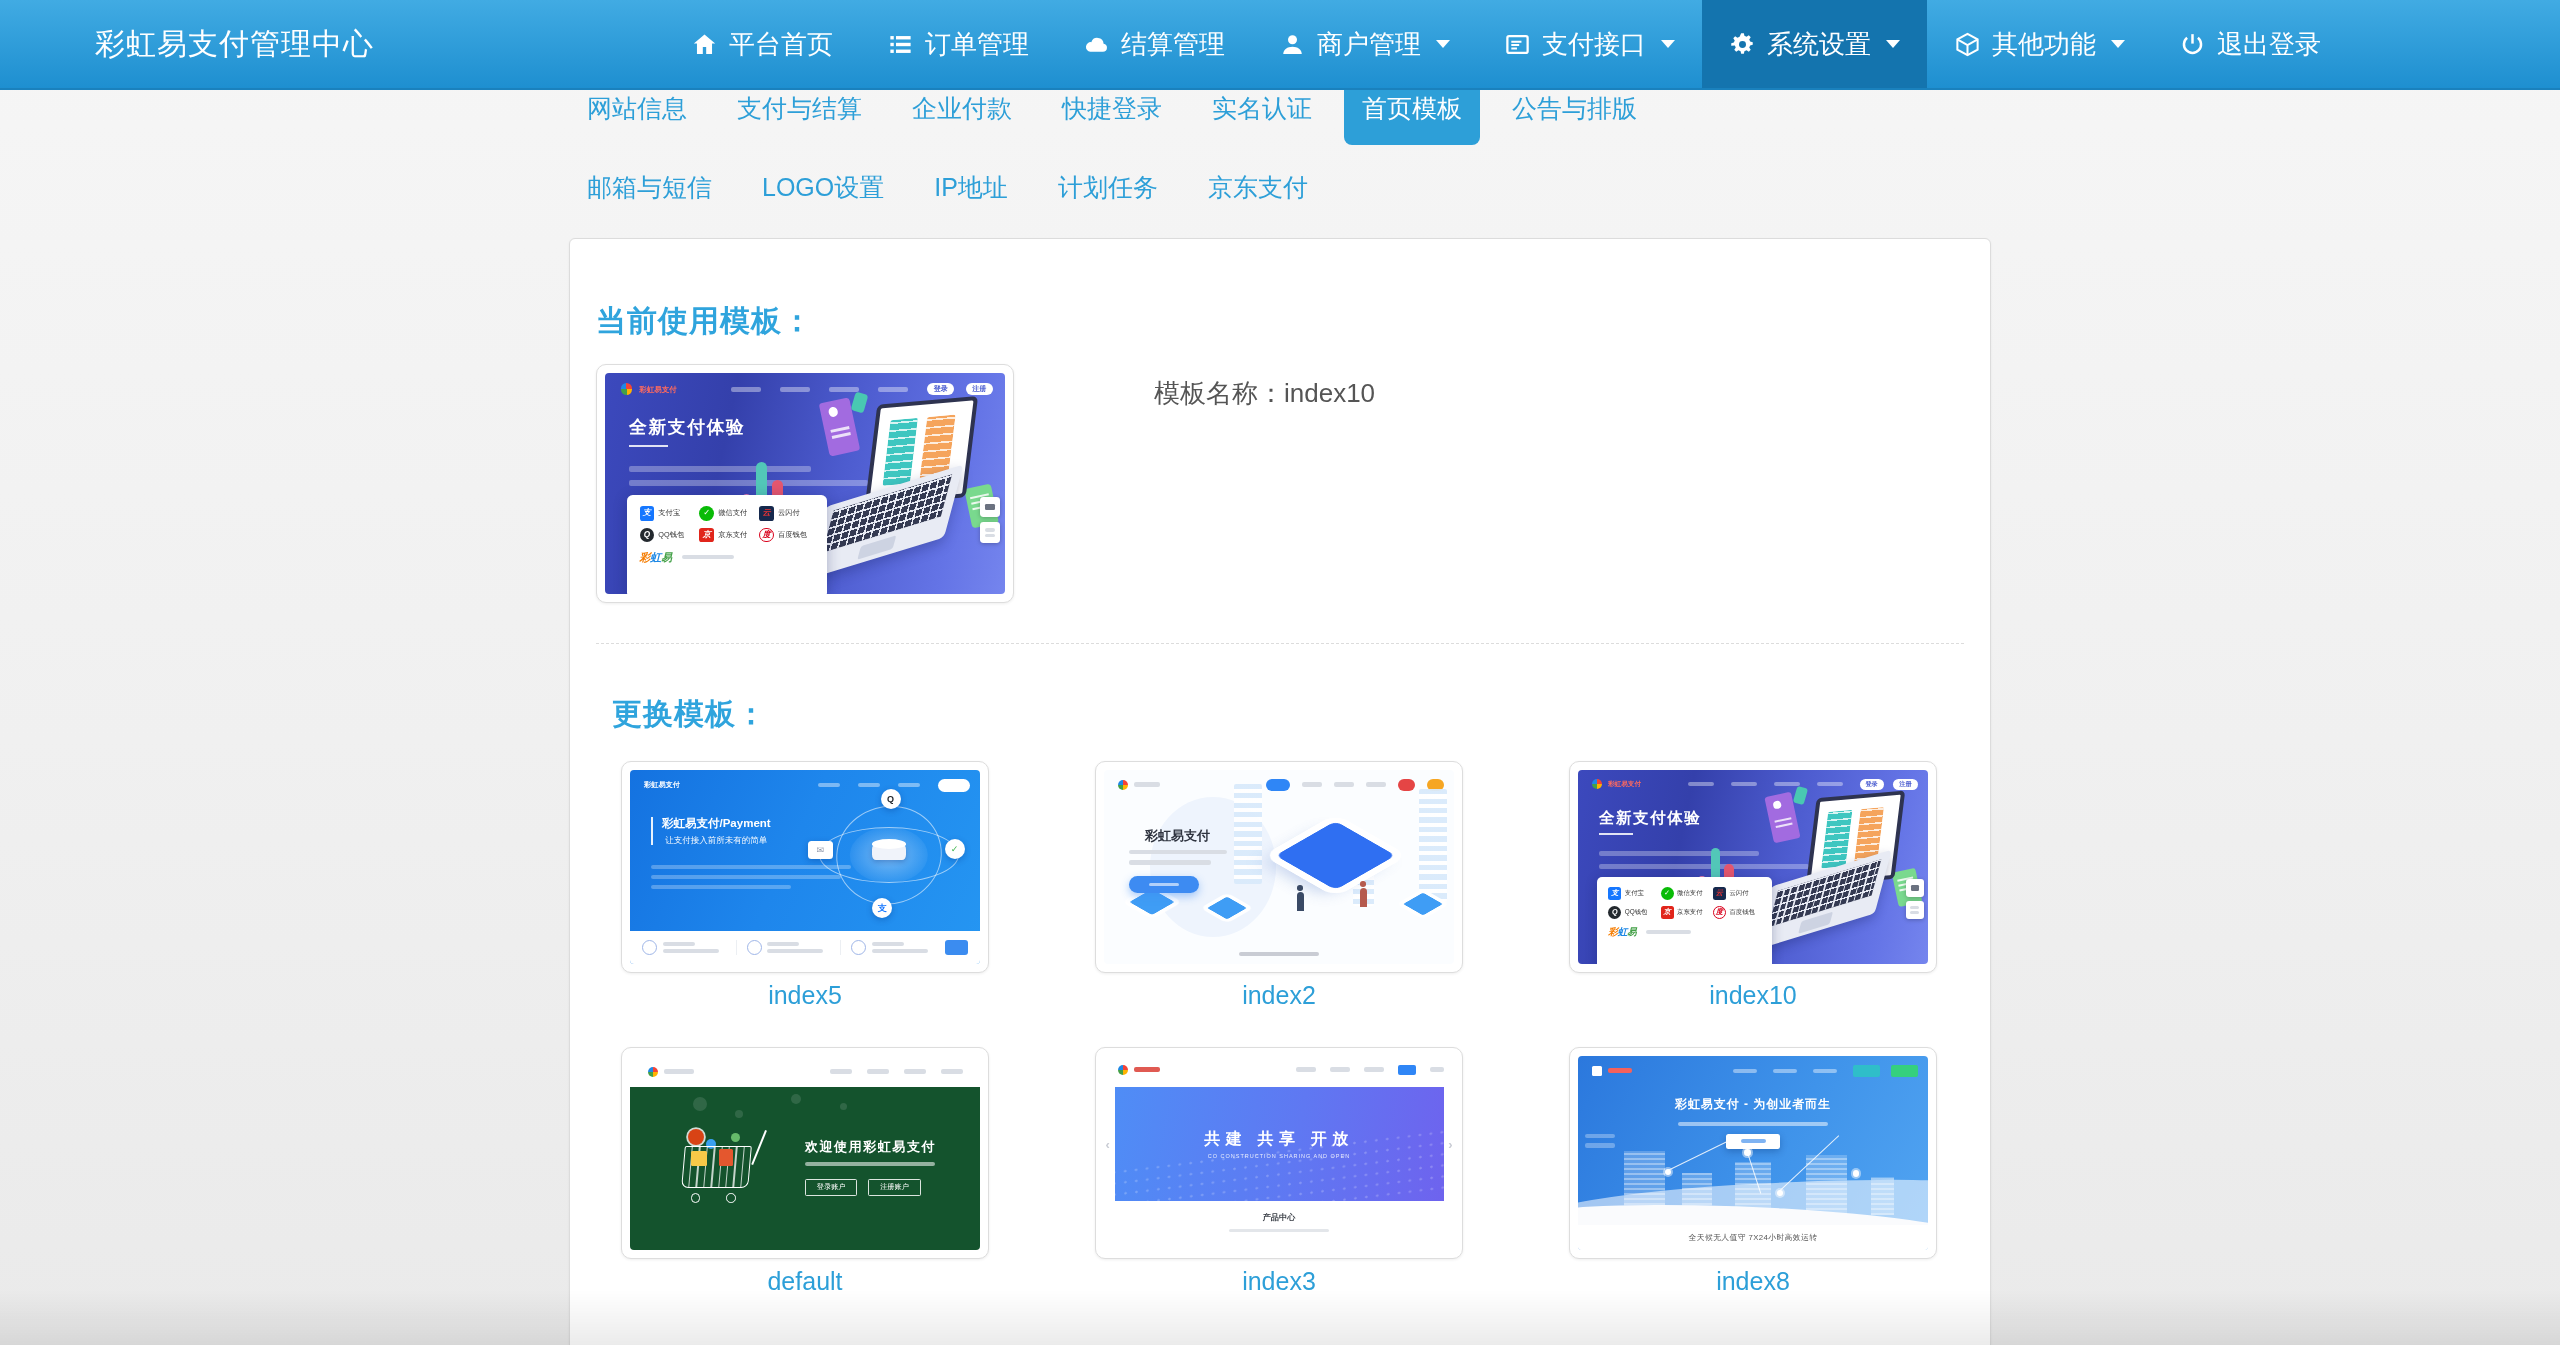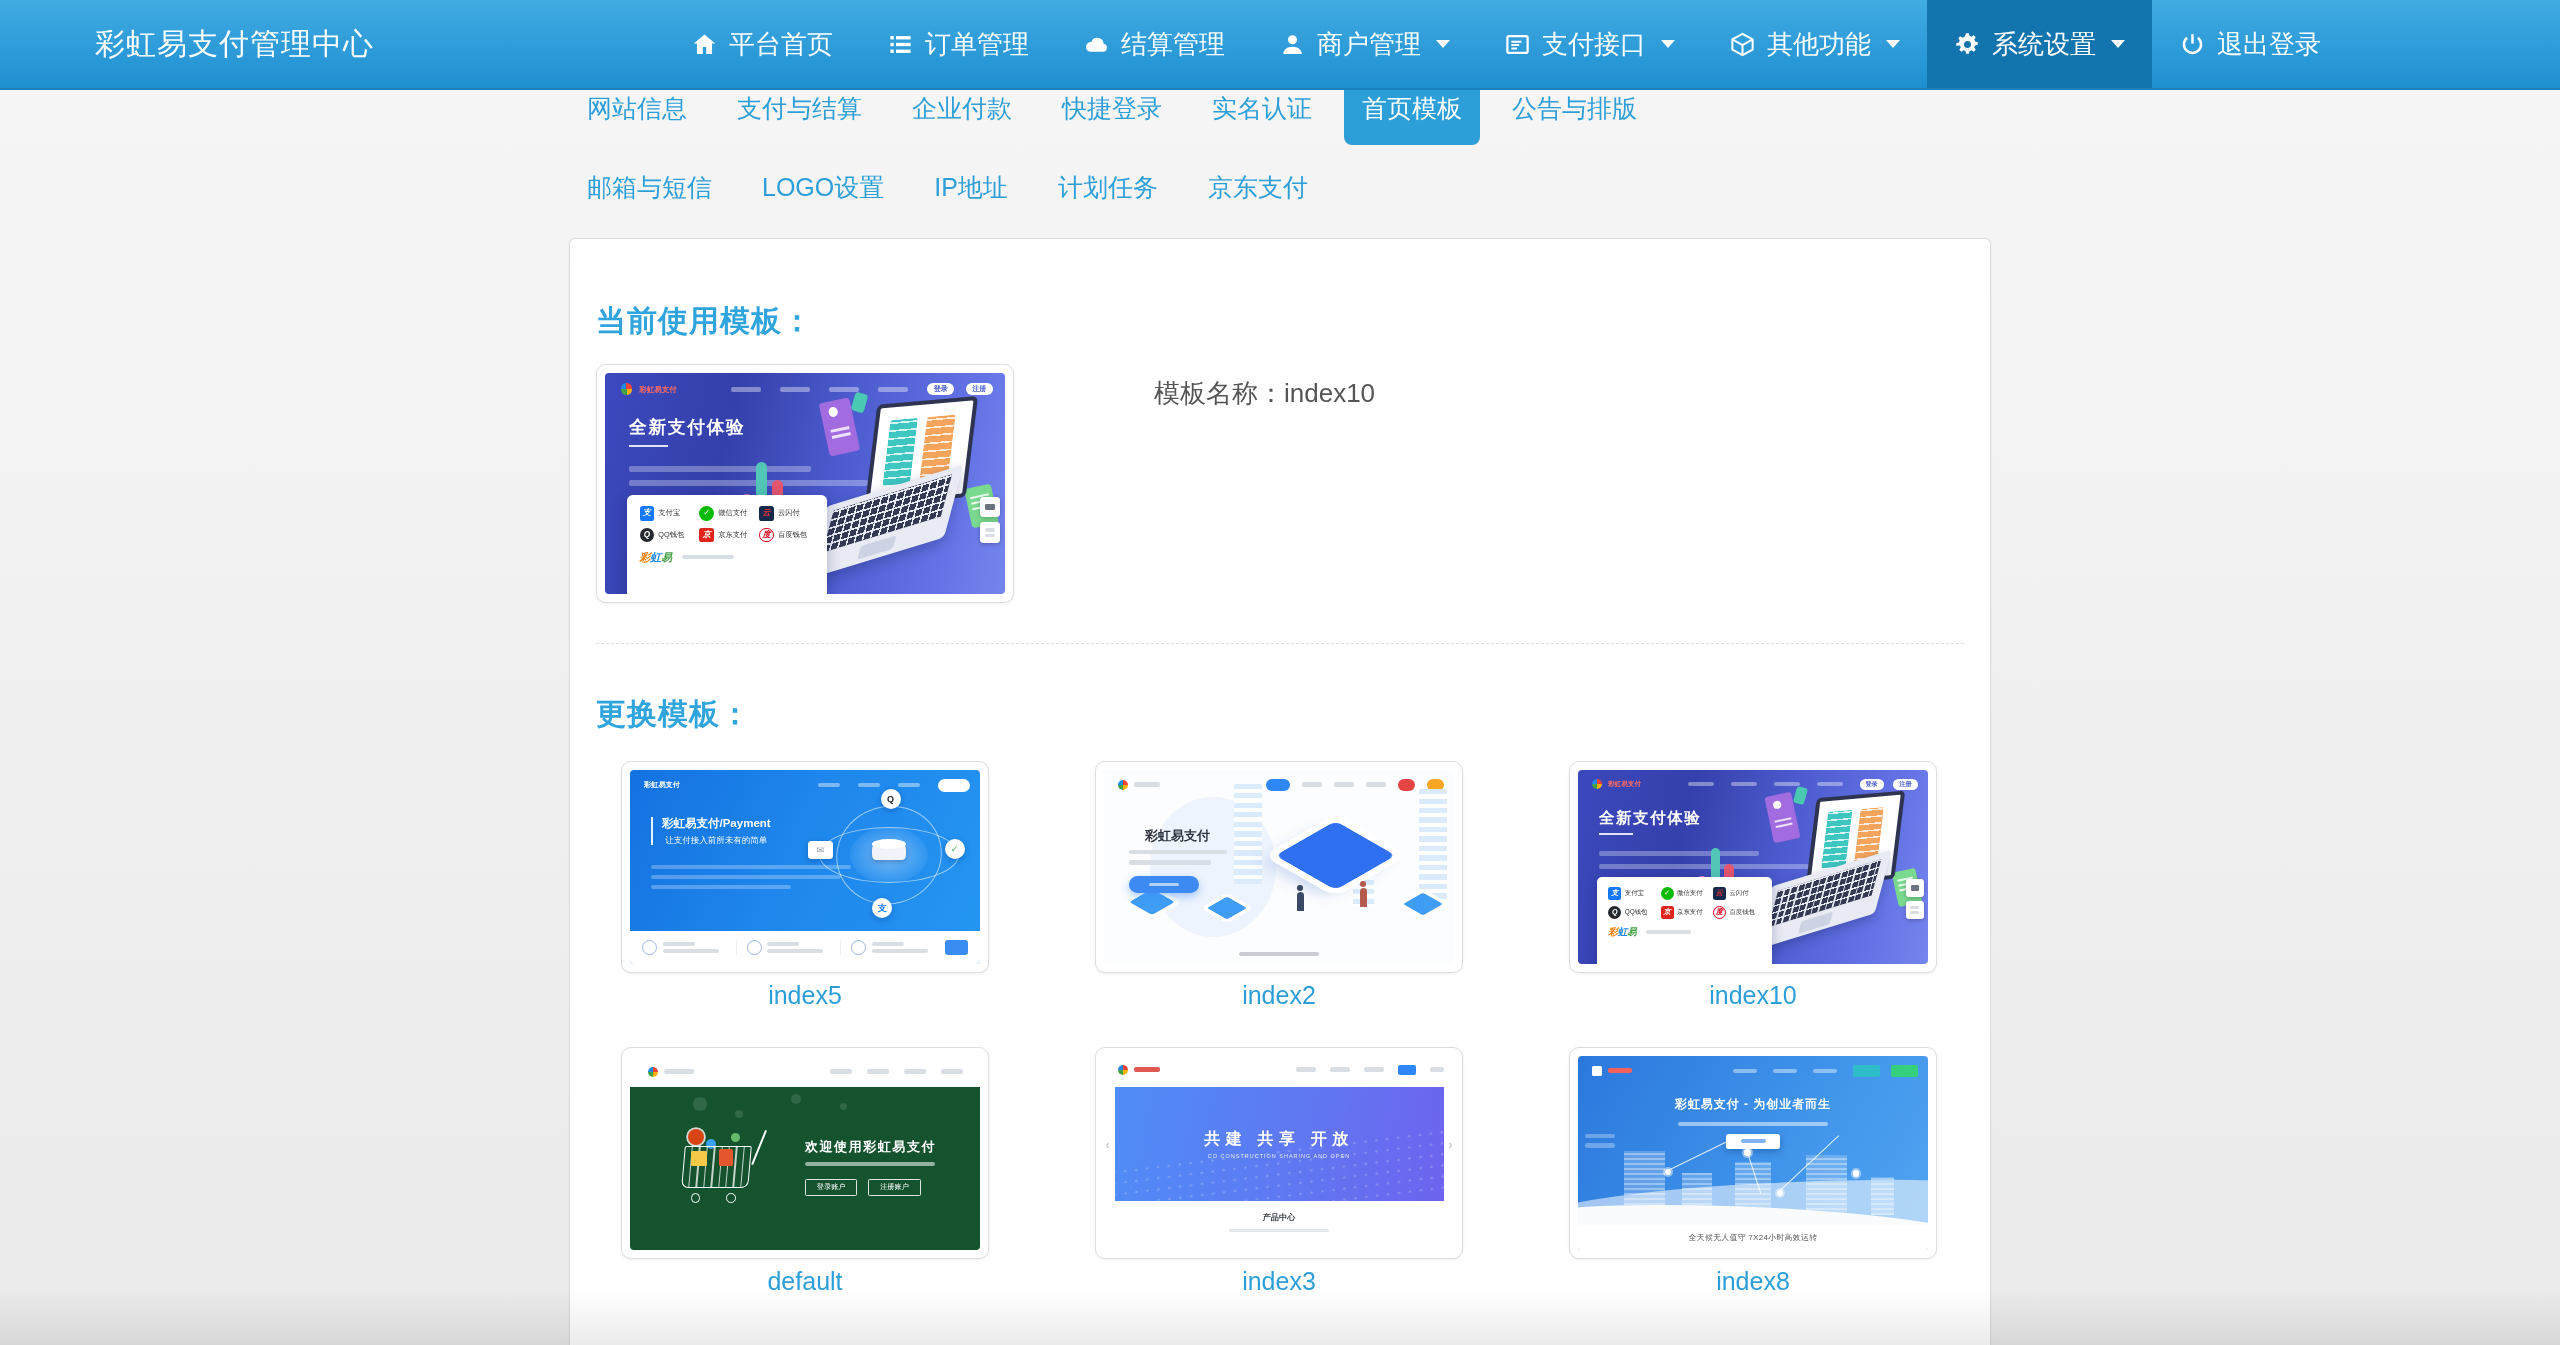--- a/index.html
+++ b/index.html
@@ -37,21 +37,21 @@
   .tab.active{background:var(--accent);color:#fff}
   .tab-row.second{margin-top:14px}
   .tab-row.second .tab{padding:12px 18px}
   
   .panel{width:1422px;margin:22px auto 0;background:#fff;border:1px solid #dcdcdc;border-radius:6px;
     box-shadow:0 1px 3px rgba(0,0,0,.05)}
   .panel-header{height:70px;line-height:70px;background:var(--panel-header);color:#fff;font-size:28px;
     padding:0 26px;border-radius:5px 5px 0 0}
   .panel-body{padding:26px 26px 80px}
   .section-heading{color:var(--heading);font-size:30px;font-weight:bold;margin:36px 0 22px;letter-spacing:1px}
-  .section-heading.second{margin:50px 0 26px}
+  .section-heading.second{margin:50px 16px 26px}
   .current-row{display:flex;align-items:flex-start}
   .tpl-name{margin:12px 0 0 140px;font-size:26px;color:#555}
   .divider{border:none;border-top:1px dashed #dcdcdc;margin:40px 0 24px}
   .grid{display:flex;flex-wrap:wrap;gap:37px 106px;padding-left:25px;margin-top:0}
   .card{width:368px;text-align:center}
   .card-label{display:block;font-size:25px;color:var(--accent);text-decoration:none;cursor:pointer;margin-top:8px}
   
   .thumb{position:relative;background:#fff;border:1px solid #ddd;border-radius:10px;
     box-shadow:0 1px 3px rgba(0,0,0,.07);cursor:pointer}
   .thumb.current{width:418px;height:239px}
@@ -321,34 +321,34 @@
       <span class="caret"></span>
     </a>
     <a class="nav-item">
       <svg viewBox="0 0 24 24">
           <rect x="3" y="4.5" width="18" height="15" rx="1.5" fill="none" stroke="#fff" stroke-width="2"></rect>
           <path d="M6.5 9.5h9M6.5 12.5h7M6.5 15.5h5" stroke="#fff" stroke-width="1.8" fill="none"></path>
         </svg>
       <span>支付接口</span>
       <span class="caret"></span>
     </a>
+    <a class="nav-item active">
+      <svg viewBox="0 0 24 24">
+          <path d="M10.8 2h2.4l.5 2.3 1.9.8 2-1.3 1.7 1.7-1.3 2 .8 1.9 2.3.5v2.4l-2.3.5-.8 1.9 1.3 2-1.7 1.7-2-1.3-1.9.8-.5 2.3h-2.4l-.5-2.3-1.9-.8-2 1.3-1.7-1.7 1.3-2-.8-1.9L2 13.2v-2.4l2.3-.5.8-1.9-1.3-2 1.7-1.7 2 1.3 1.9-.8z" fill="#fff"></path>
+          <circle cx="12" cy="12" r="3.1" fill="#1474AE"></circle>
+        </svg>
+      <span>系统设置</span>
+      <span class="caret"></span>
+    </a>
     <a class="nav-item">
       <svg viewBox="0 0 24 24" fill="none" stroke="#fff" stroke-width="1.8">
           <path d="M12 2.5 21 7.5v9l-9 5-9-5v-9z"></path>
           <path d="M3 7.5l9 5 9-5M12 12.5v9"></path>
         </svg>
       <span>其他功能</span>
-      <span class="caret"></span>
-    </a>
-    <a class="nav-item active">
-      <svg viewBox="0 0 24 24">
-          <path d="M10.8 2h2.4l.5 2.3 1.9.8 2-1.3 1.7 1.7-1.3 2 .8 1.9 2.3.5v2.4l-2.3.5-.8 1.9 1.3 2-1.7 1.7-2-1.3-1.9.8-.5 2.3h-2.4l-.5-2.3-1.9-.8-2 1.3-1.7-1.7 1.3-2-.8-1.9L2 13.2v-2.4l2.3-.5.8-1.9-1.3-2 1.7-1.7 2 1.3 1.9-.8z" fill="#fff"></path>
-          <circle cx="12" cy="12" r="3.1" fill="#1474AE"></circle>
-        </svg>
-      <span>系统设置</span>
       <span class="caret"></span>
     </a>
     <a class="nav-item">
       <svg viewBox="0 0 24 24" fill="none" stroke="#fff" stroke-width="2.2">
           <path d="M12 2.8v8.4"></path>
           <path d="M7.2 6a7.6 7.6 0 1 0 9.6 0"></path>
         </svg>
       <span>退出登录</span>
     </a>
   </nav>

